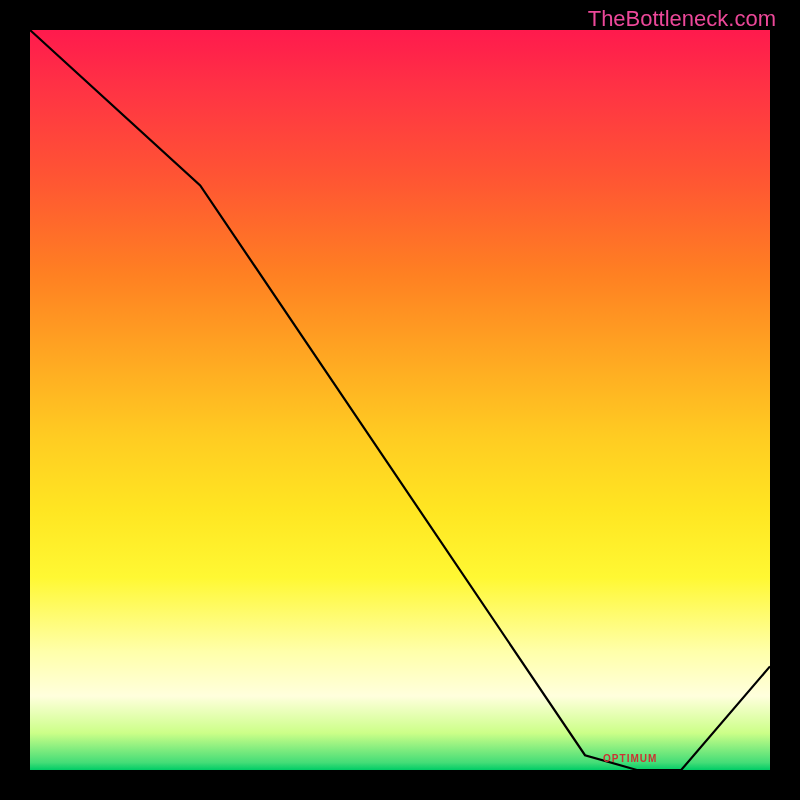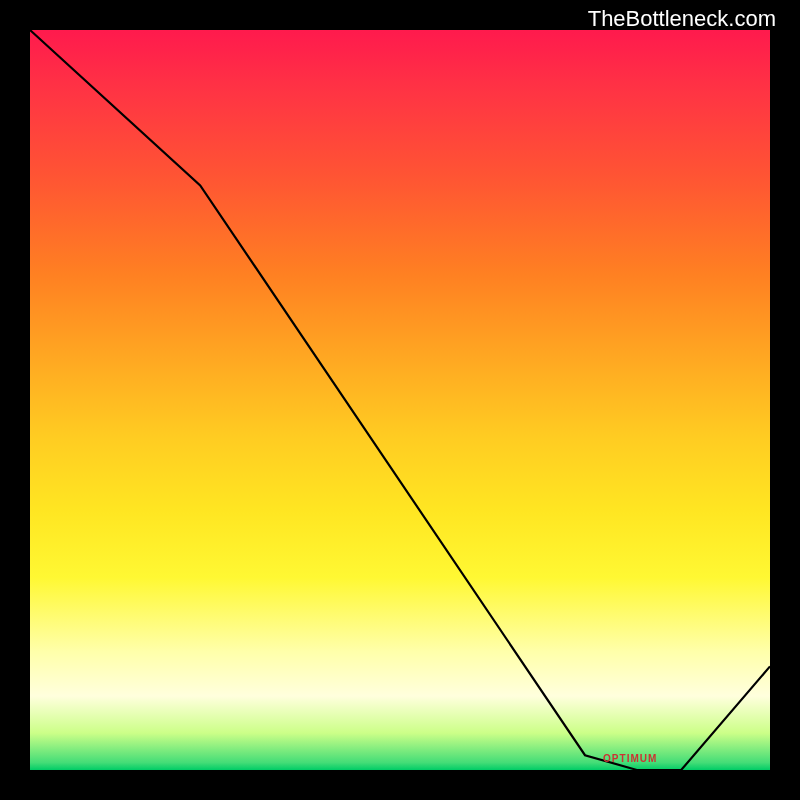--- a/index.html
+++ b/index.html
@@ -7,21 +7,21 @@
     width: 800px;
     height: 800px;
     background: #000;
     position: relative;
     font-family: Arial, sans-serif;
   }
   .watermark {
     position: absolute;
     top: 6px;
     right: 24px;
-    color: #ffffff;
+    color: #ec4899;
     font-size: 22px;
     font-weight: 500;
     z-index: 10;
     margin-left: 20px;
   }
   .plot-area {
     position: absolute;
     left: 30px;
     top: 30px;
     width: 740px;

